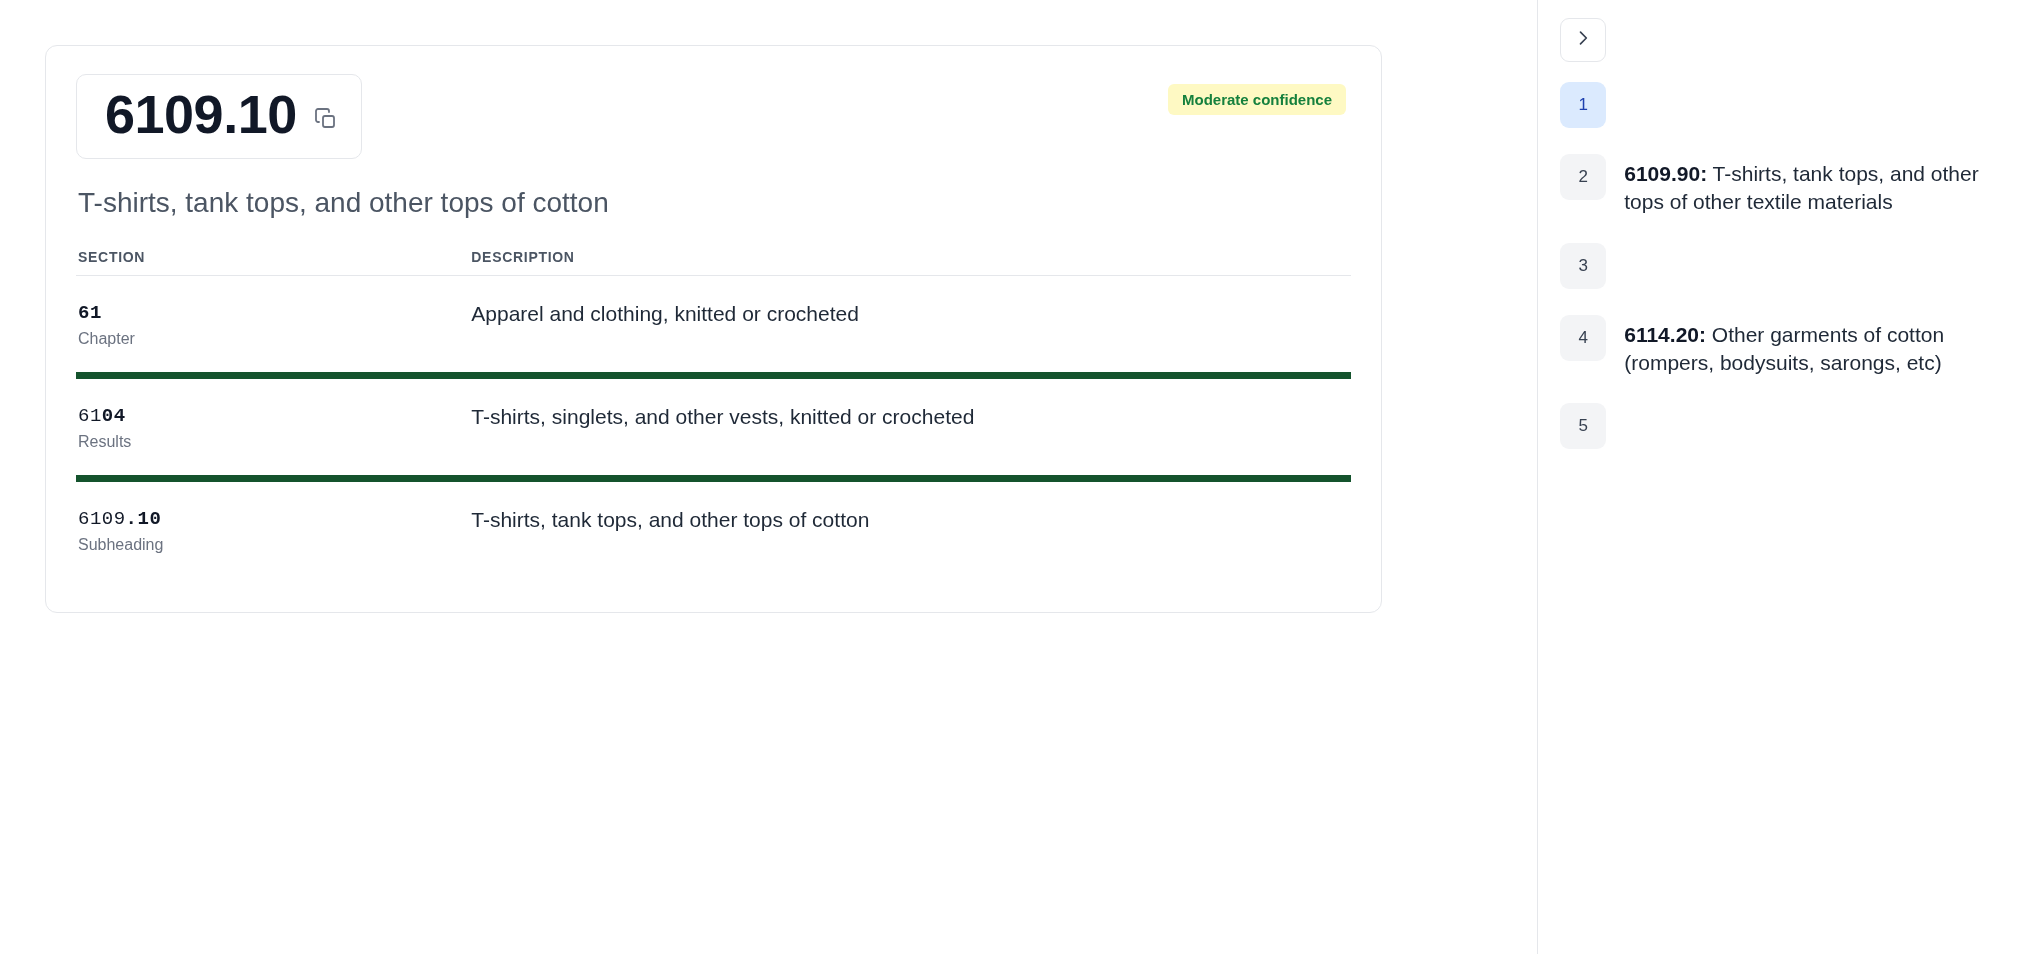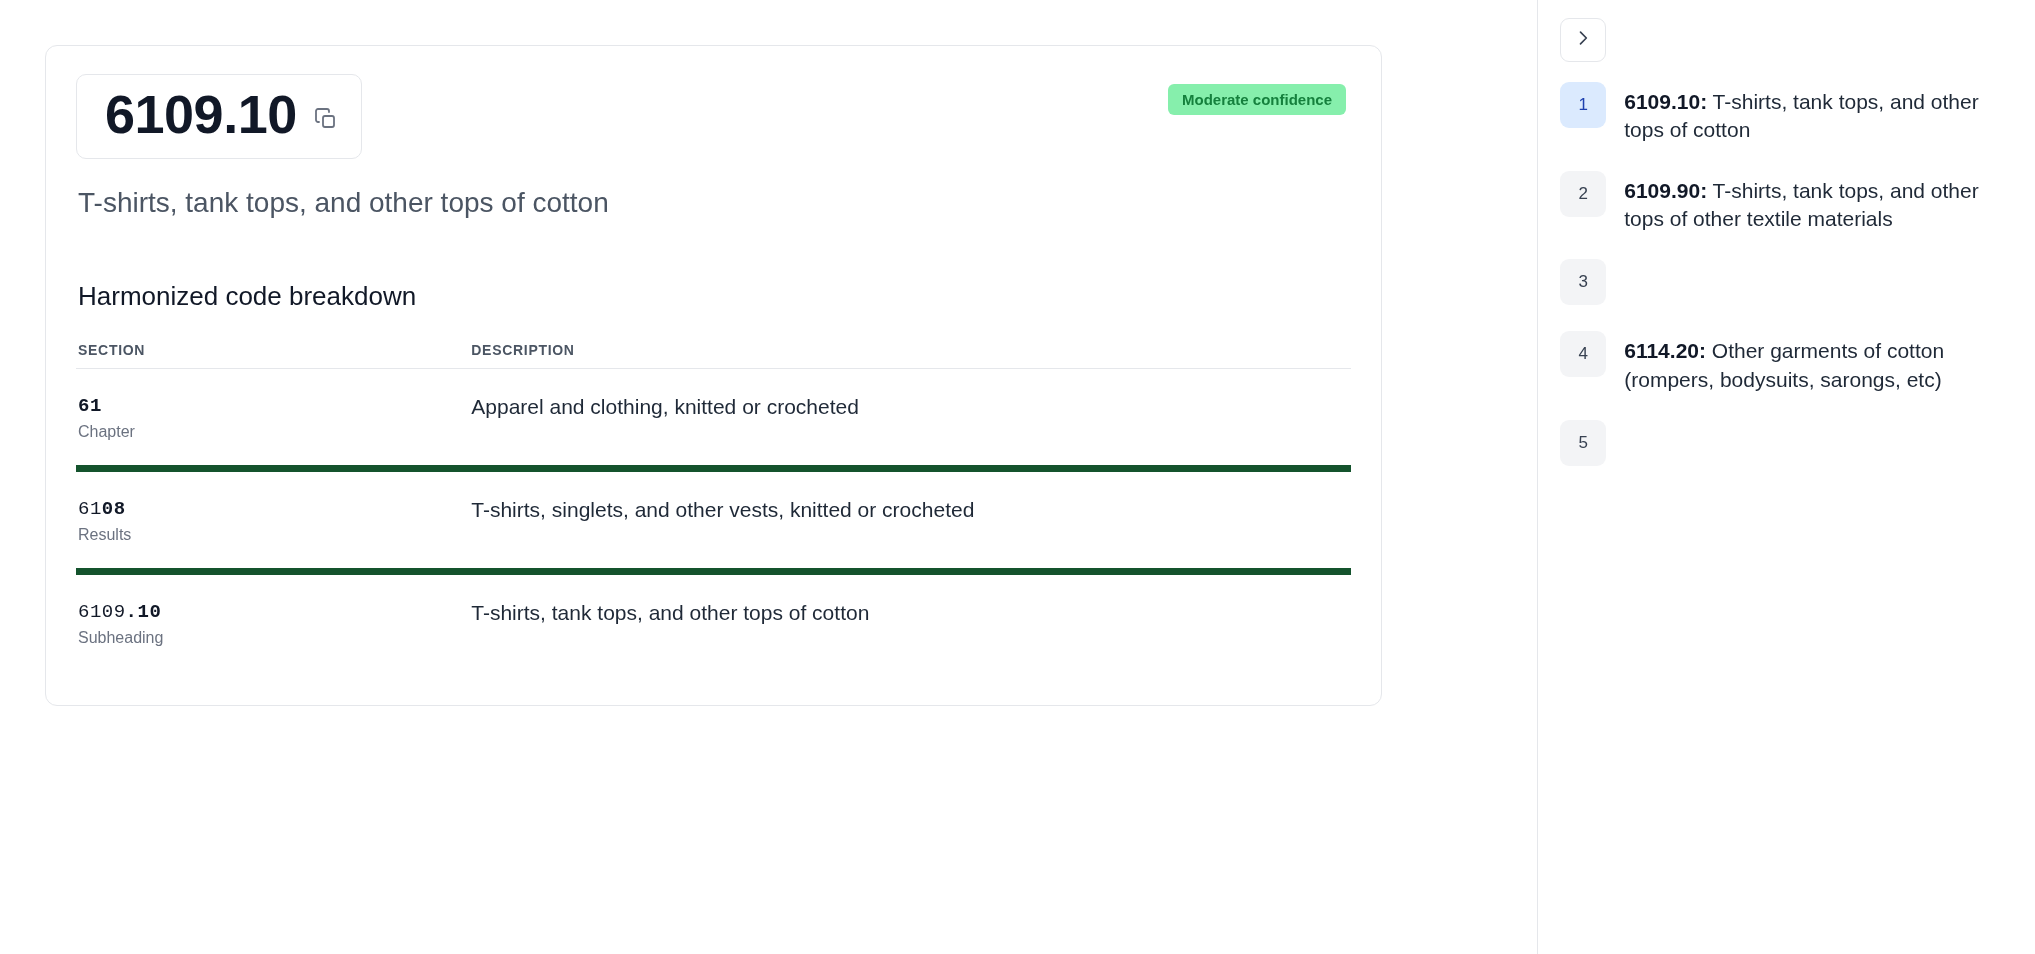--- a/index.html
+++ b/index.html
@@ -62,21 +62,21 @@
     justify-content: center;
     width: 26px;
     height: 26px;
     margin-top: 8px;
     cursor: pointer;
     color: #6b7280;
   }
   .confidence-badge {
     margin-top: 10px;
     margin-right: 5px;
-    background: #86efac;
+    background: #fef9c3;
     color: #15803d;
     font-size: 15px;
     font-weight: 700;
     padding: 7px 14px;
     border-radius: 6px;
     white-space: nowrap;
   }
   .code-description {
     margin-top: 28px;
     margin-left: 2px;
@@ -206,21 +206,20 @@
               <rect x="9" y="9" width="11" height="11" rx="2"></rect>
               <path d="M5 15H4a2 2 0 0 1-2-2V4a2 2 0 0 1 2-2h9a2 2 0 0 1 2 2v1"></path>
             </svg>
           </span>
         </div>
         <div class="confidence-badge">Moderate confidence</div>
       </div>
 
       <div class="code-description">T-shirts, tank tops, and other tops of cotton</div>
 
-      <div class="breakdown-title">Harmonized code breakdown</div>
 
       <table class="breakdown">
         <thead>
           <tr>
             <th>SECTION</th>
             <th class="desc-col">DESCRIPTION</th>
           </tr>
         </thead>
         <tbody>
           <tr>
@@ -228,21 +227,21 @@
               <div class="seg-code">
                 <span>61</span><span class="dim"></span>
               </div>
               <div class="seg-label">Chapter</div>
             </td>
             <td class="desc-col seg-desc">Apparel and clothing, knitted or crocheted</td>
           </tr>
           <tr>
             <td>
               <div class="seg-code">
-                <span class="dim">61</span><span>08</span>
+                <span class="dim">61</span><span>04</span>
               </div>
               <div class="seg-label">Results</div>
             </td>
             <td class="desc-col seg-desc">T-shirts, singlets, and other vests, knitted or crocheted</td>
           </tr>
           <tr>
             <td>
               <div class="seg-code">
                 <span class="dim">6109</span><span>.10</span>
               </div>
@@ -263,23 +262,20 @@
           <polyline points="9 5 16 12 9 19"></polyline>
         </svg>
       </span>
     </div>
 
 
     <div class="results-list">
 
       <div class="result-item">
         <div class="rank-badge active">1</div>
-        <div class="result-text">
-          <b>6109.10:</b><span> T-shirts, tank tops, and other tops of cotton</span>
-        </div>
       </div>
 
       <div class="result-item">
         <div class="rank-badge">2</div>
         <div class="result-text">
           <b>6109.90:</b><span> T-shirts, tank tops, and other tops of other textile materials</span>
         </div>
       </div>
 
       <div class="result-item">

